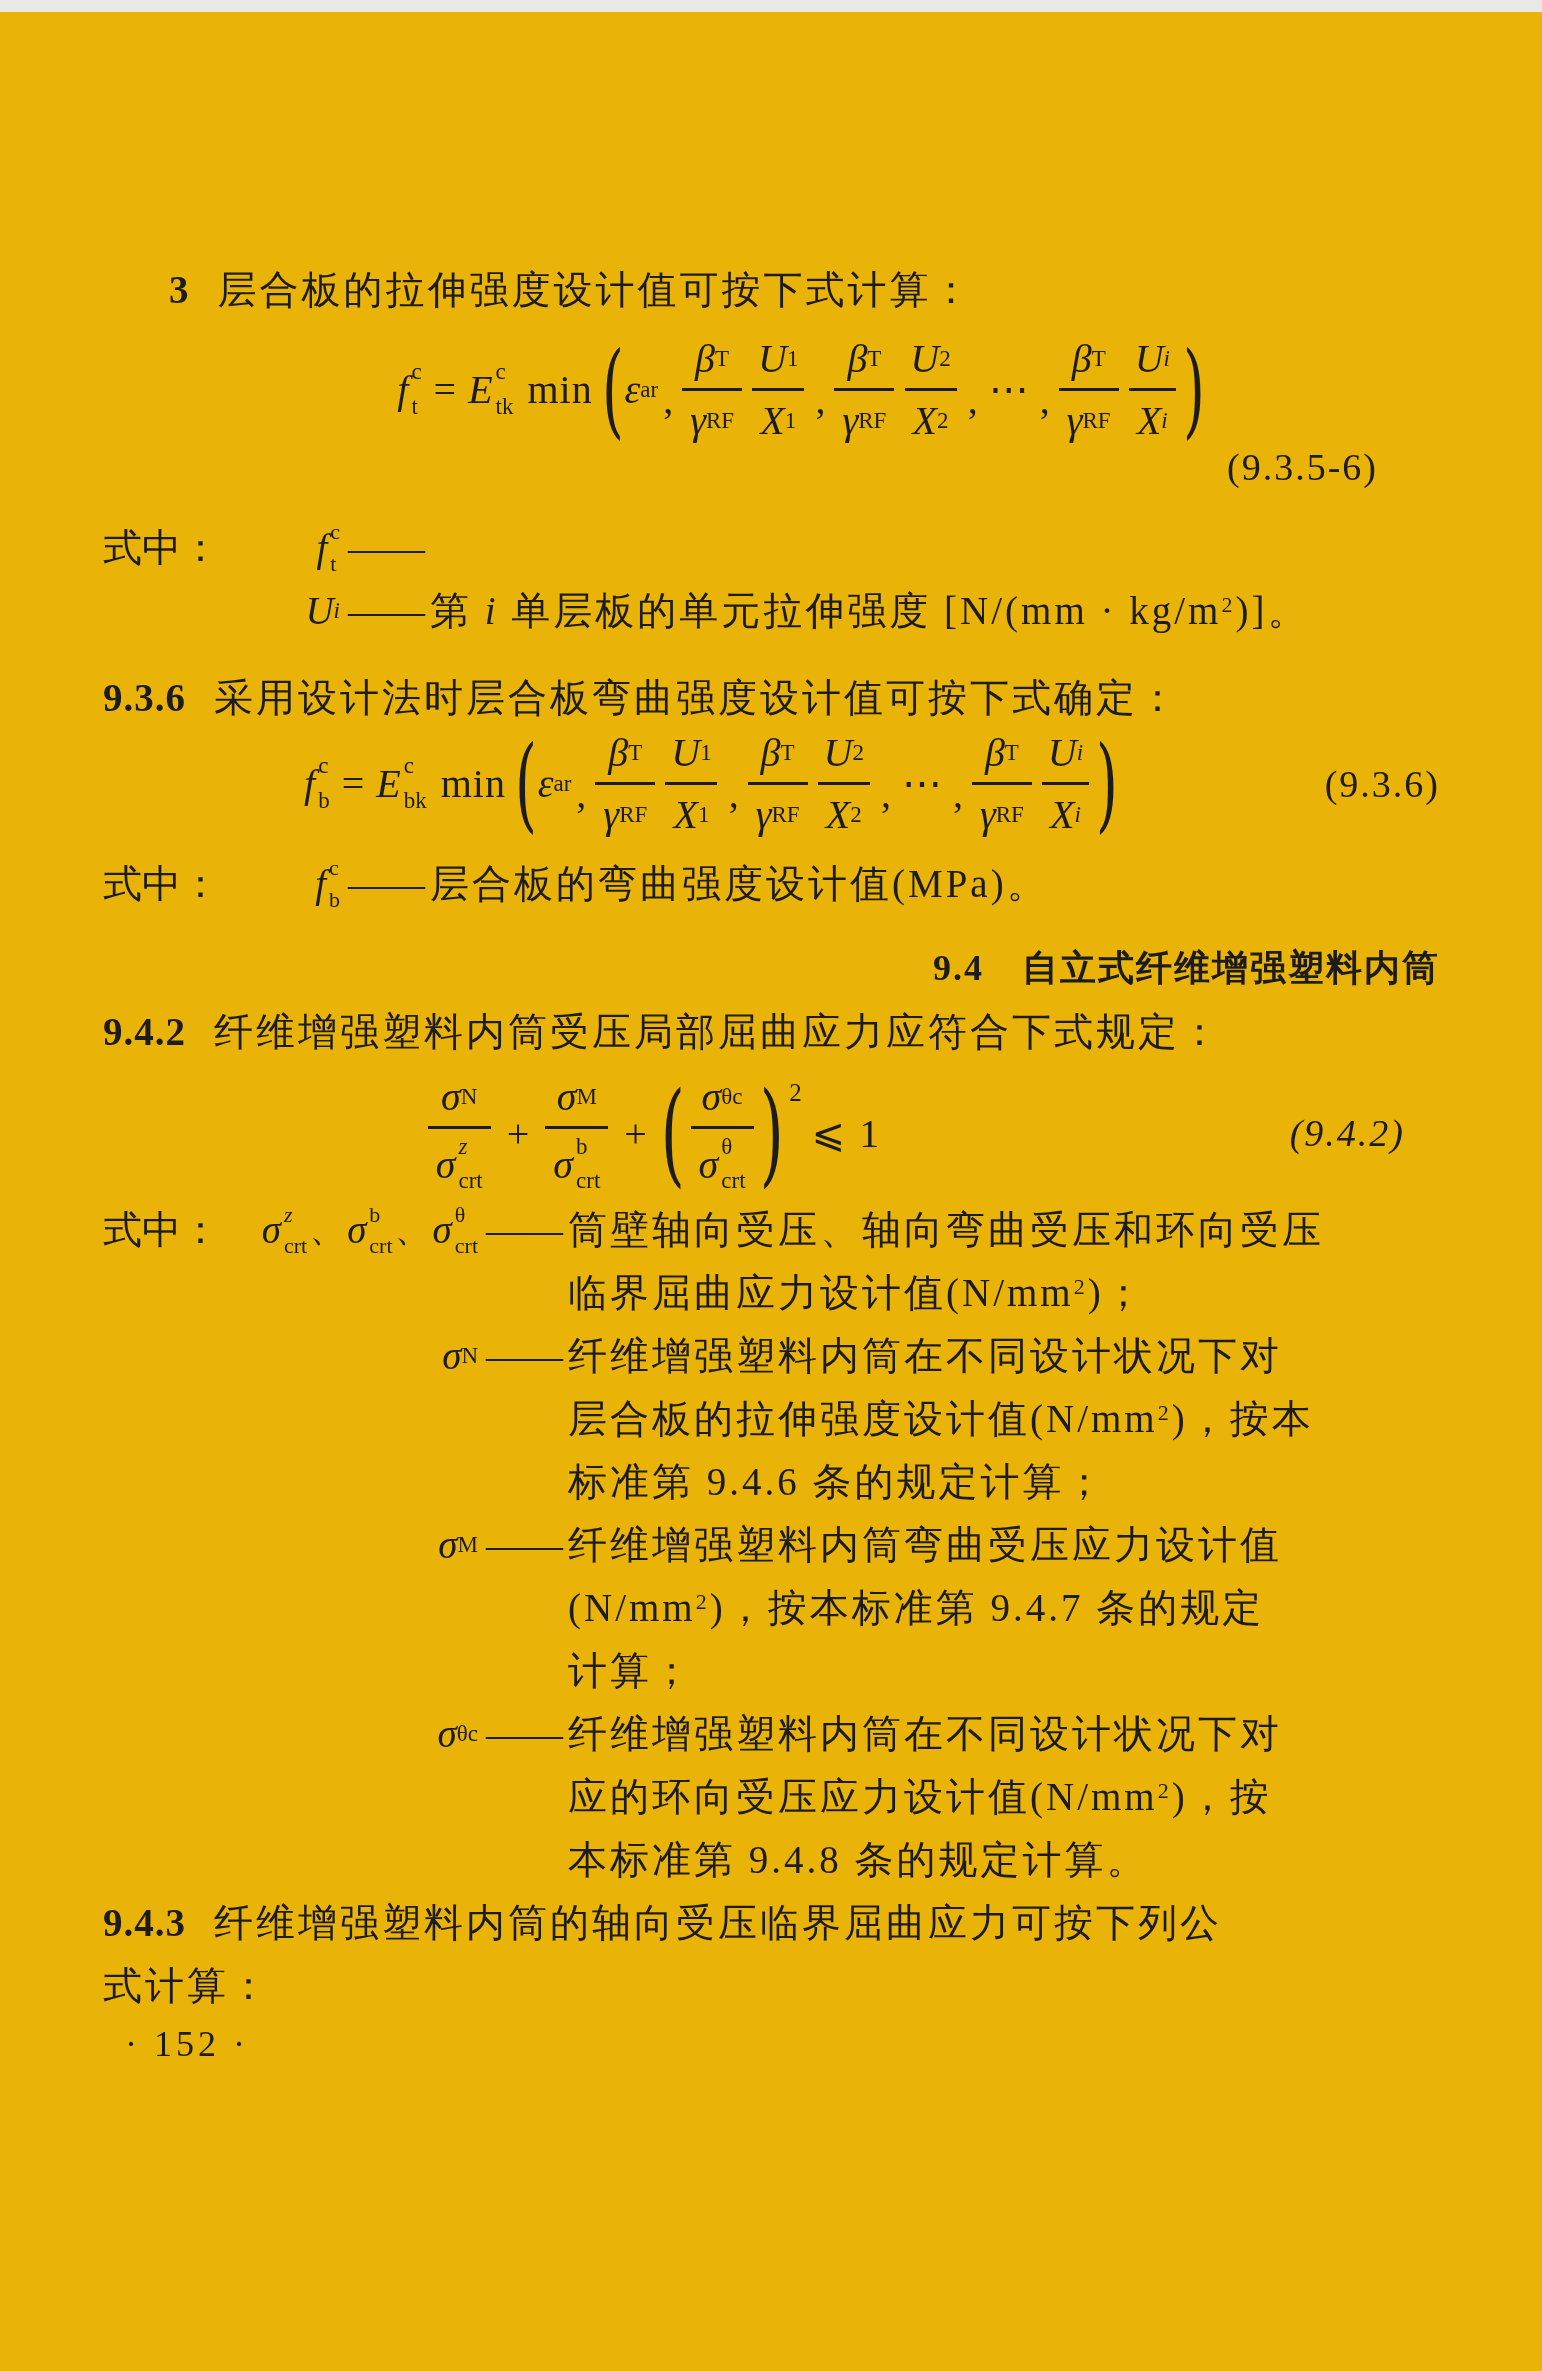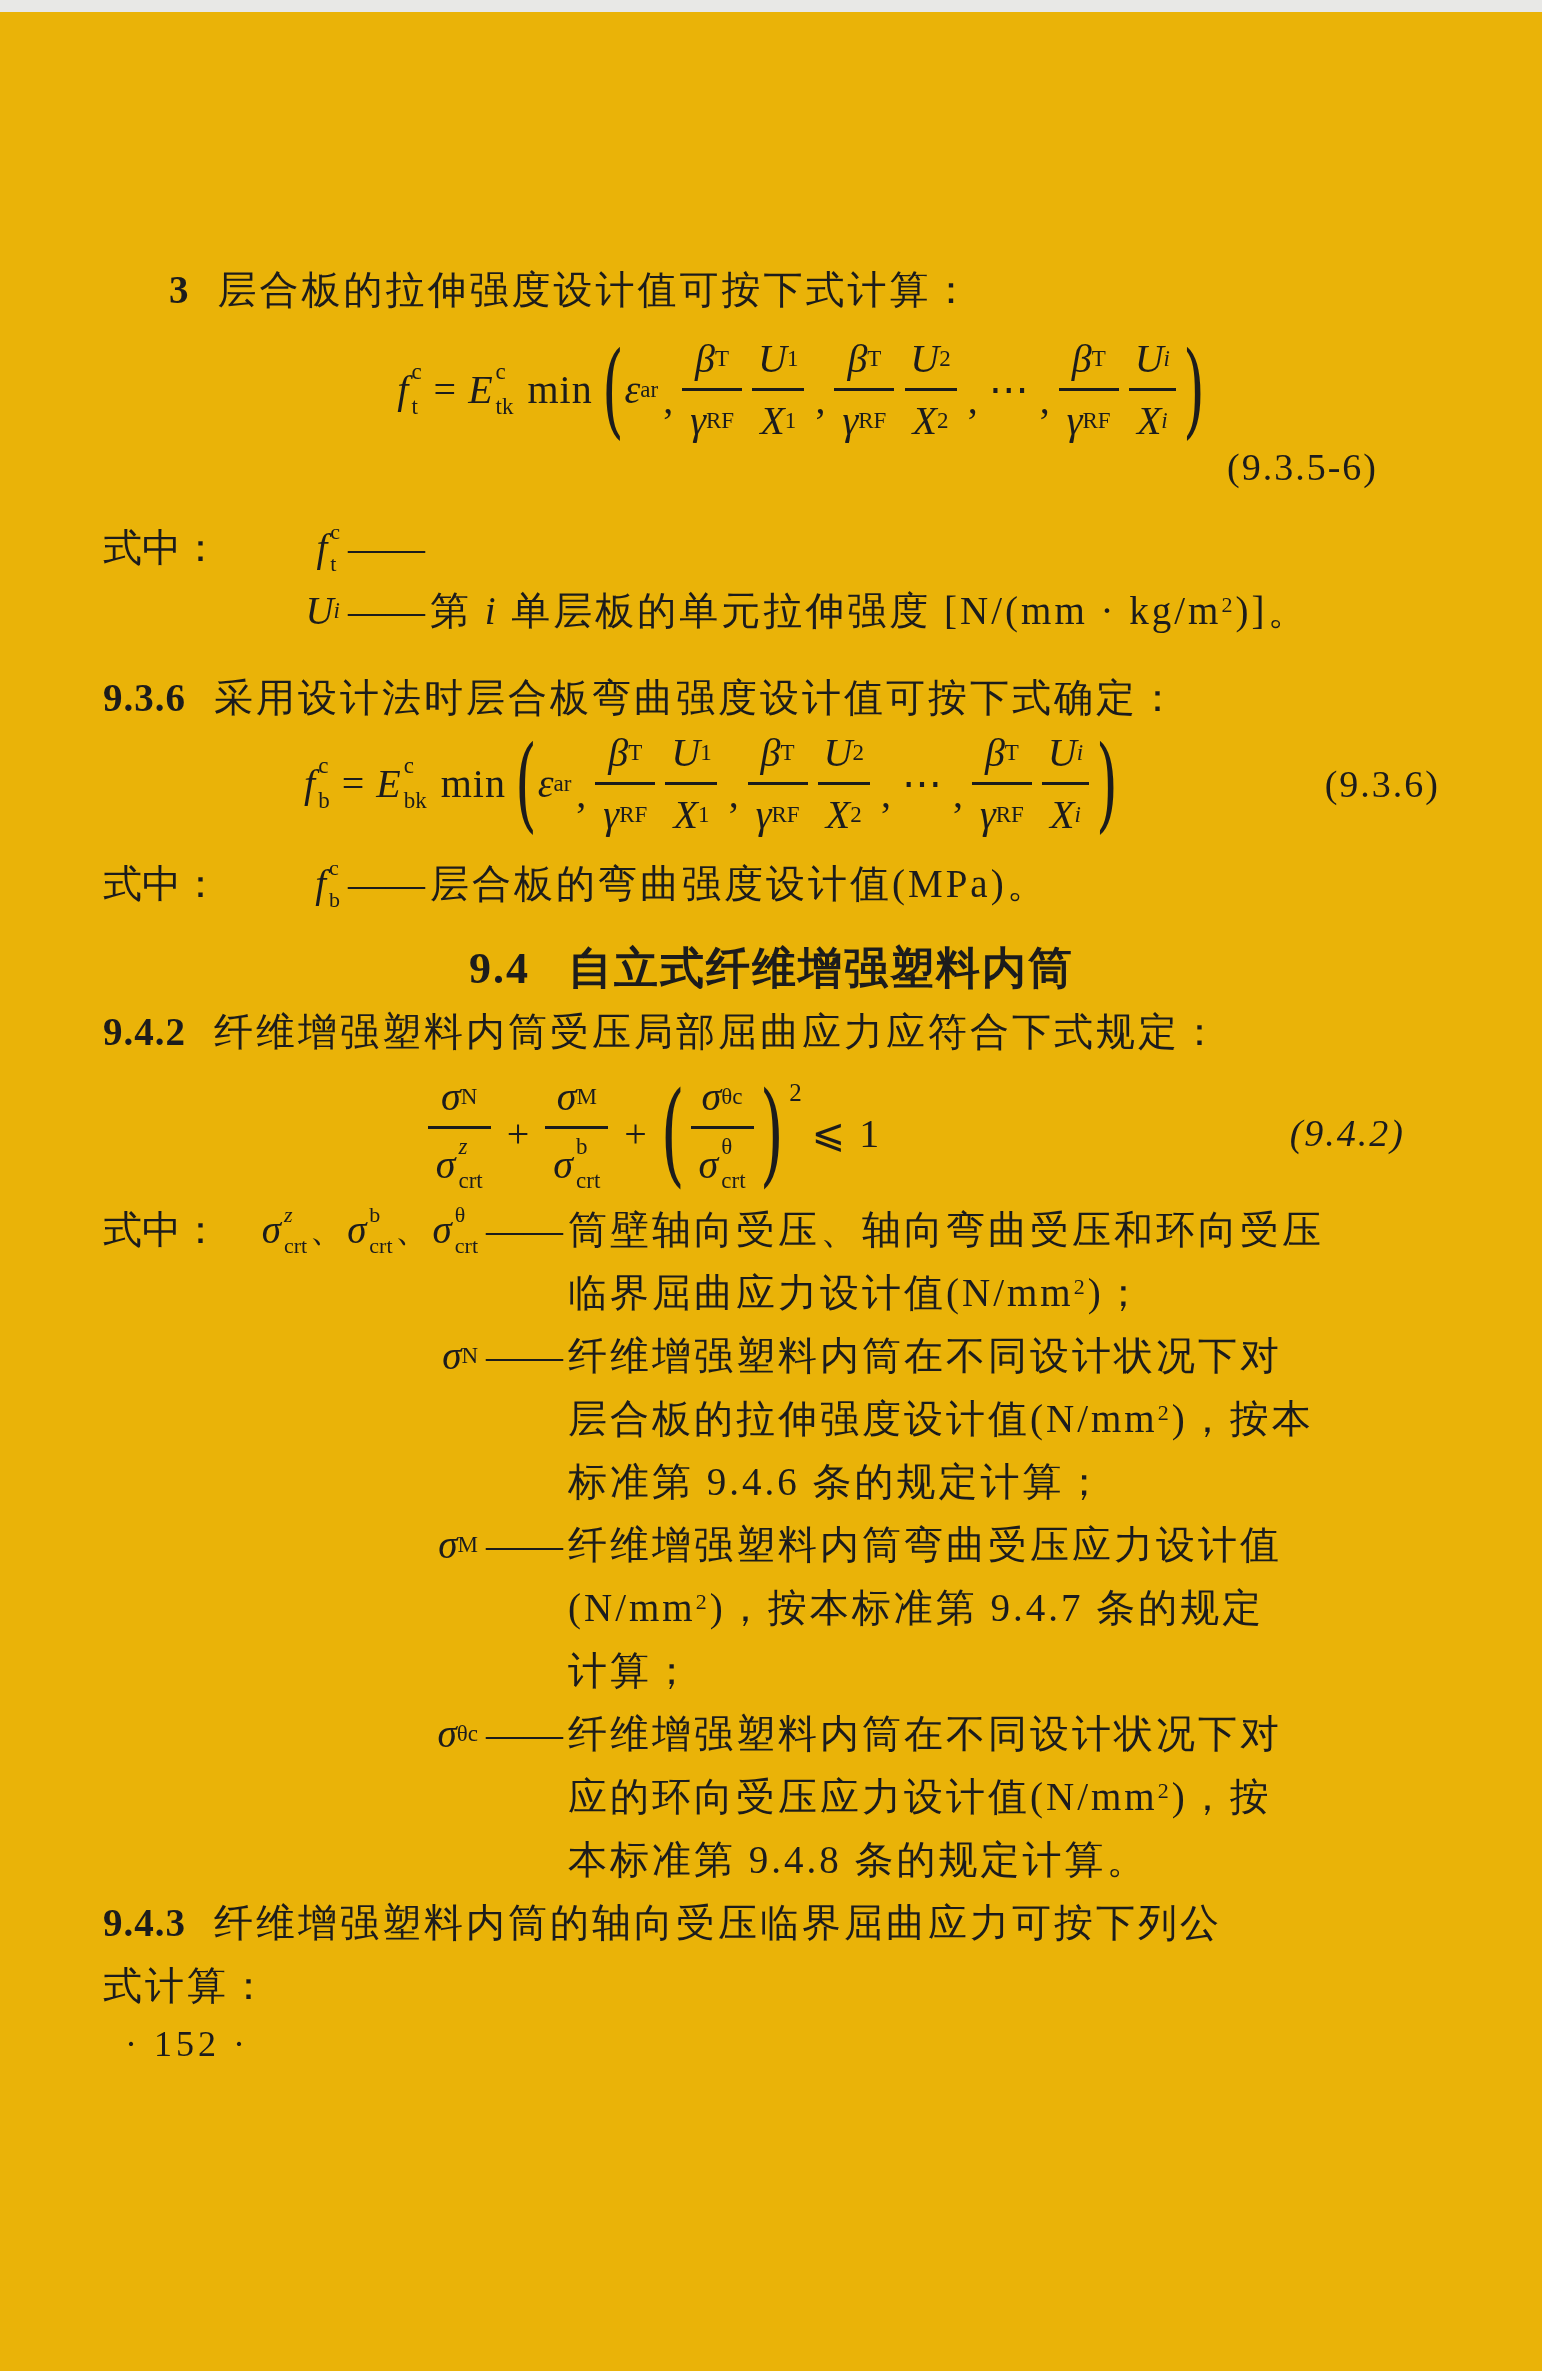--- a/index.html
+++ b/index.html
@@ -6,22 +6,22 @@
   .page{
     width:1542px;height:2371px;background:#eab308;color:#1c1c1c;
     font-family:"Liberation Serif","DejaVu Serif",serif;
     position:relative;overflow:hidden;margin:12px auto;
   }
   .content{padding:246px 102px 0 103px;}
   .para{font-size:39px;line-height:63px;margin:0;letter-spacing:3px;}
   .cnum{font-weight:700;letter-spacing:1px;}
   .numgap{display:inline-block;width:28px;}
   .indent-item{padding-left:66px;}
-  .sec-head{display:flex;justify-content:center;align-items:baseline;gap:38px;
-    font-weight:700;font-size:44px;line-height:63px;margin-top:22px;letter-spacing:2px;}
+  .sec-head{display:flex;justify-content:flex-end;align-items:baseline;gap:38px;
+    font-weight:700;font-size:36px;line-height:63px;margin-top:22px;letter-spacing:2px;}
   
   .fwrap{position:relative;}
   .formula-row{display:flex;align-items:center;justify-content:center;
     font-size:40px;letter-spacing:0;}
   .shiftR{transform:translateX(30px);}
   .shiftL2{transform:translateX(-60px);}
   .shiftL3{transform:translateX(-120px);}
   .fvar{display:inline-flex;align-items:center;}
   .fvar i{font-family:"Liberation Serif","DejaVu Serif",serif;}
   .ss{display:inline-flex;flex-direction:column;align-items:flex-start;

